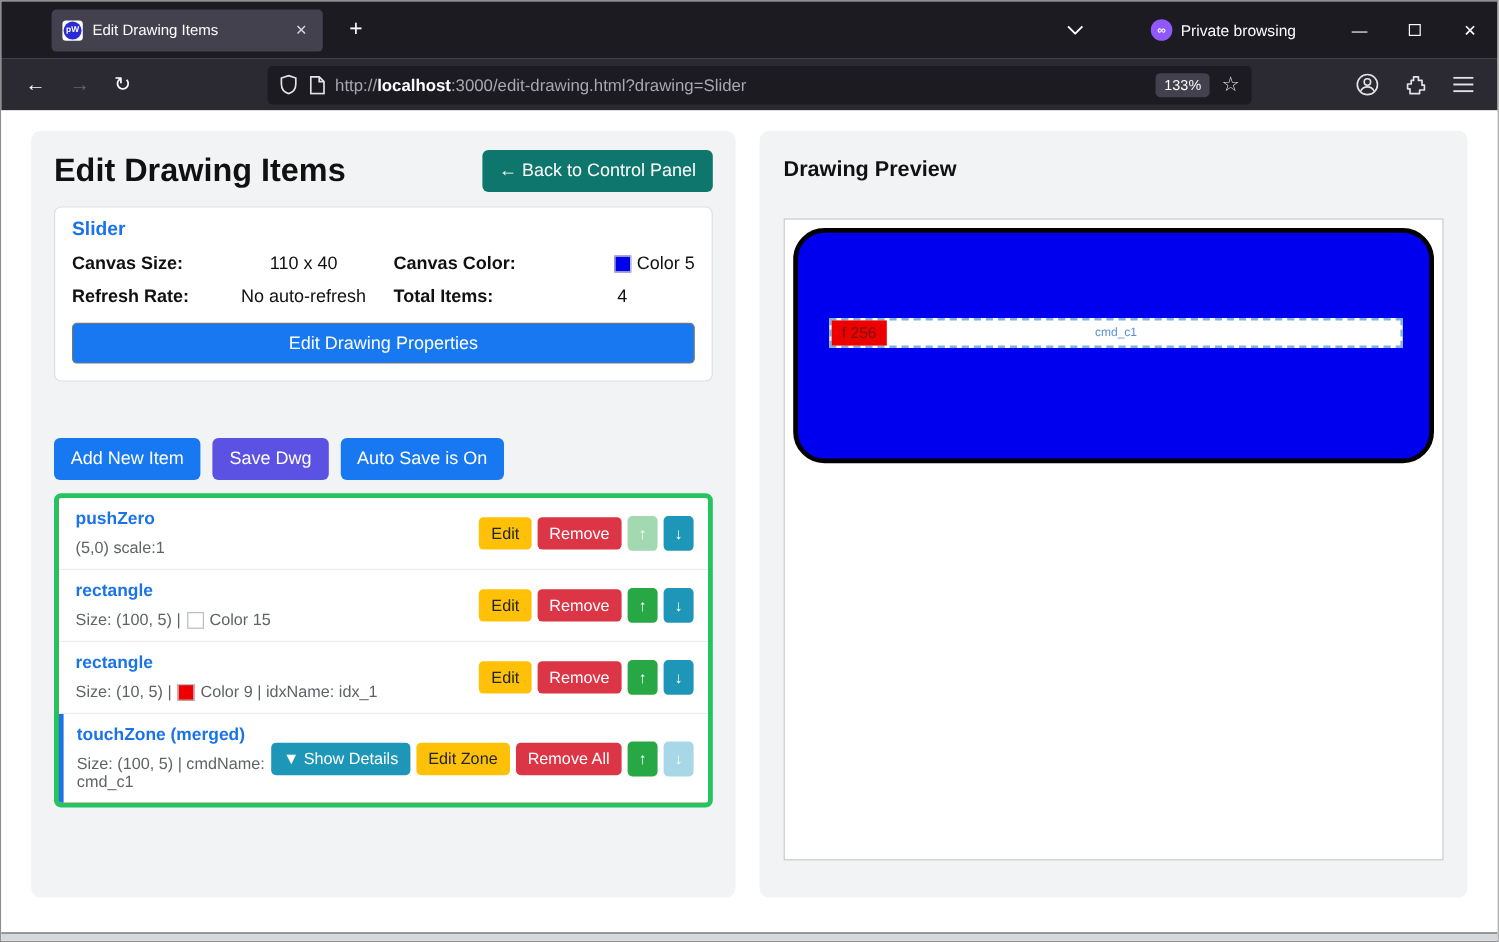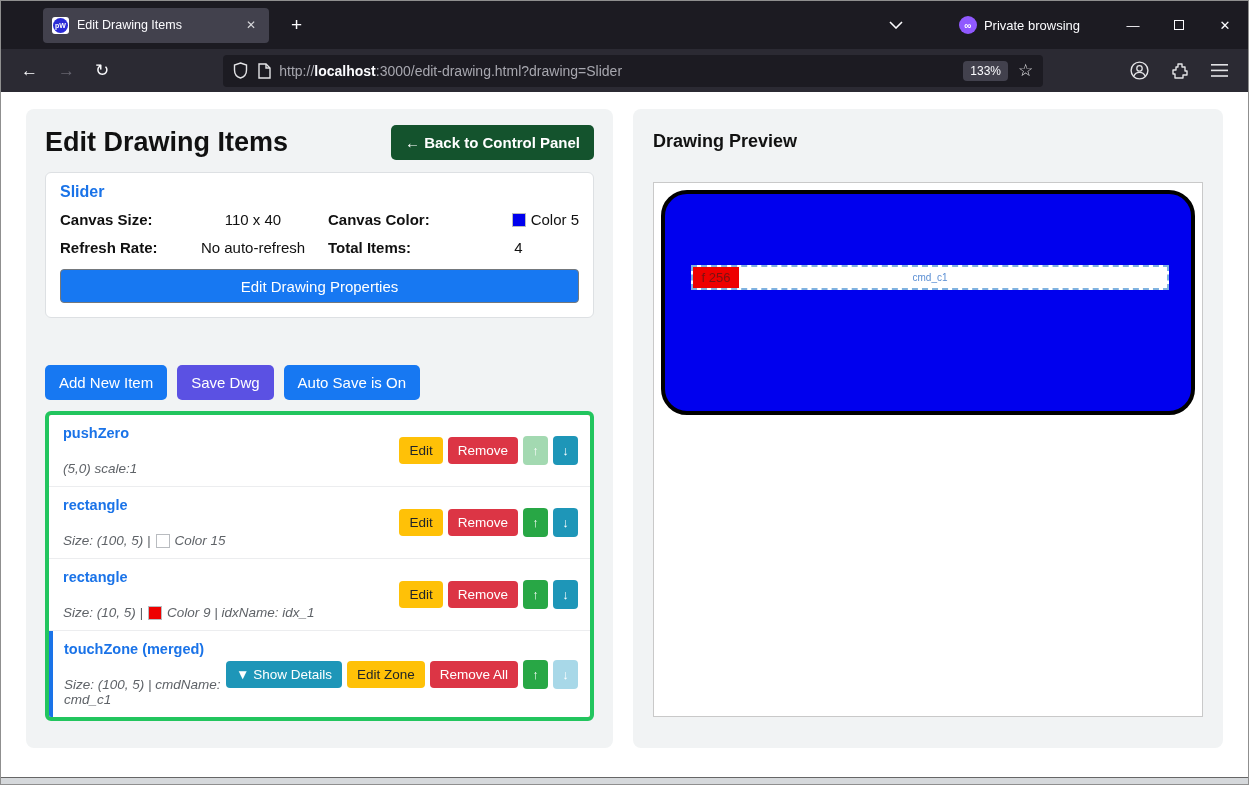--- a/index.html
+++ b/index.html
@@ -43,21 +43,21 @@
   
   .content { flex:1; background:#fff; padding:17px 25px 0 25px; display:flex; gap:20px; align-items:flex-start; }
   .panel { background:#f1f3f4; border-radius:8px; }
   .left-panel { width:588px; height:639px; padding:16px 19px; }
   .right-panel { width:591px; height:639px; padding:18px 20px; }
 
   .header-row { display:flex; justify-content:space-between; align-items:center; margin-bottom:12px; }
   .page-title { font-size:27px; font-weight:bold; color:#111; }
   .btn { border:none; border-radius:5px; cursor:pointer; font-family:inherit; display:inline-flex;
          align-items:center; justify-content:center; }
-  .back-btn { background:#14532d; color:#fff; font-size:15px; padding:9px 14px; border-radius:5px;font-weight:bold; }
+  .back-btn { background:#0f766e; color:#fff; font-size:15px; padding:9px 14px; border-radius:5px; }
 
   .info-card { background:#fff; border:1px solid #dde0e3; border-radius:6px; padding:10px 14px 14px 14px; }
   .drawing-name { color:#1a73e8; font-weight:bold; font-size:16px; margin-bottom:10px; }
   .info-grid { display:grid; grid-template-columns:118px 150px 130px 1fr; row-gap:11px; font-size:15px; color:#111;
                align-items:center; }
   .info-label { font-weight:bold; }
   .info-value { text-align:center; }
   .color-value { display:flex; align-items:center; justify-content:flex-end; gap:5px; }
   .swatch { width:14px; height:14px; border:1px solid #b9bcc0; display:inline-block; flex-shrink:0; }
   .edit-props-btn { width:100%; background:#1778f2; color:#fff; font-size:15px; height:34px; margin-top:13px;
@@ -68,37 +68,37 @@
   .blue { background:#1778f2; }
   .purple { background:#5b51e3; }
 
   .items-list { background:#c2410c; border:4px solid #22c55e; border-radius:6px; overflow:hidden; }
   .item-row { display:flex; align-items:center; justify-content:space-between; padding:10px 12px 10px 14px;
               border-bottom:1px solid #ecedef; background:#fff; }
   .item-row:last-child { border-bottom:none; }
   .item-row.accent { border-left:4px solid #1a73e8; padding-left:11px; }
   .item-info { min-width:0; }
   .item-name { color:#1a73e8; font-weight:bold; font-size:14.5px; }
-  .item-details { color:#5f6368; font-size:13.5px; margin-top:20px; display:flex; align-items:center; gap:5px;
-                  flex-wrap:wrap;font-style:italic; }
+  .item-details { color:#5f6368; font-size:13.5px; margin-top:8px; display:flex; align-items:center; gap:5px;
+                  flex-wrap:wrap; }
   .item-details.narrow { max-width:172px; }
   .item-buttons { display:flex; gap:5px; align-items:center; flex-shrink:0; }
   .btn-sm { font-size:13.5px; padding:6px 10px; border-radius:4px; }
   .btn-edit { background:#ffc107; color:#212529; }
   .btn-remove { background:#dc3545; color:#fff; }
   .btn-teal { background:#1e96b8; color:#fff; }
   .btn-arrow { width:25px; height:29px; border-radius:4px; color:#fff; font-size:13px; padding:0; }
   .up { background:#28a745; }
   .up.disabled { background:#a3d9b1; }
   .down { background:#1e96b8; }
   .down.disabled { background:#a8d8e8; }
 
   .preview-title { font-size:18px; font-weight:bold; color:#111; margin:4px 0 30px 0; }
   .preview-card { background:#fff; border:1px solid #c9c9c9; height:535px; padding:7px; }
-  .drawing-canvas { width:534px; height:225px; border:4px solid #000; border-radius:26px; position:relative; }
+  .drawing-canvas { width:534px; height:196px; border:4px solid #000; border-radius:26px; position:relative; }
   .touch-strip { position:absolute; left:26px; top:71px; width:478px; height:25px; background:#fff;
                  border:2px dashed #7fb2e0; display:flex; align-items:center; justify-content:center; }
   .value-chip { position:absolute; left:0; top:0; width:46px; height:100%; color:#7a1212; font-size:13px;
                 display:flex; align-items:center; justify-content:center; white-space:nowrap; overflow:hidden; }
   .zone-label { color:#5b8fd4; font-size:10px; }
 
   .window-bottom { height:7px; background:#d5d8db; border-top:1px solid #666; flex-shrink:0; }
   svg { display:block; }
 </style>
 </head>

